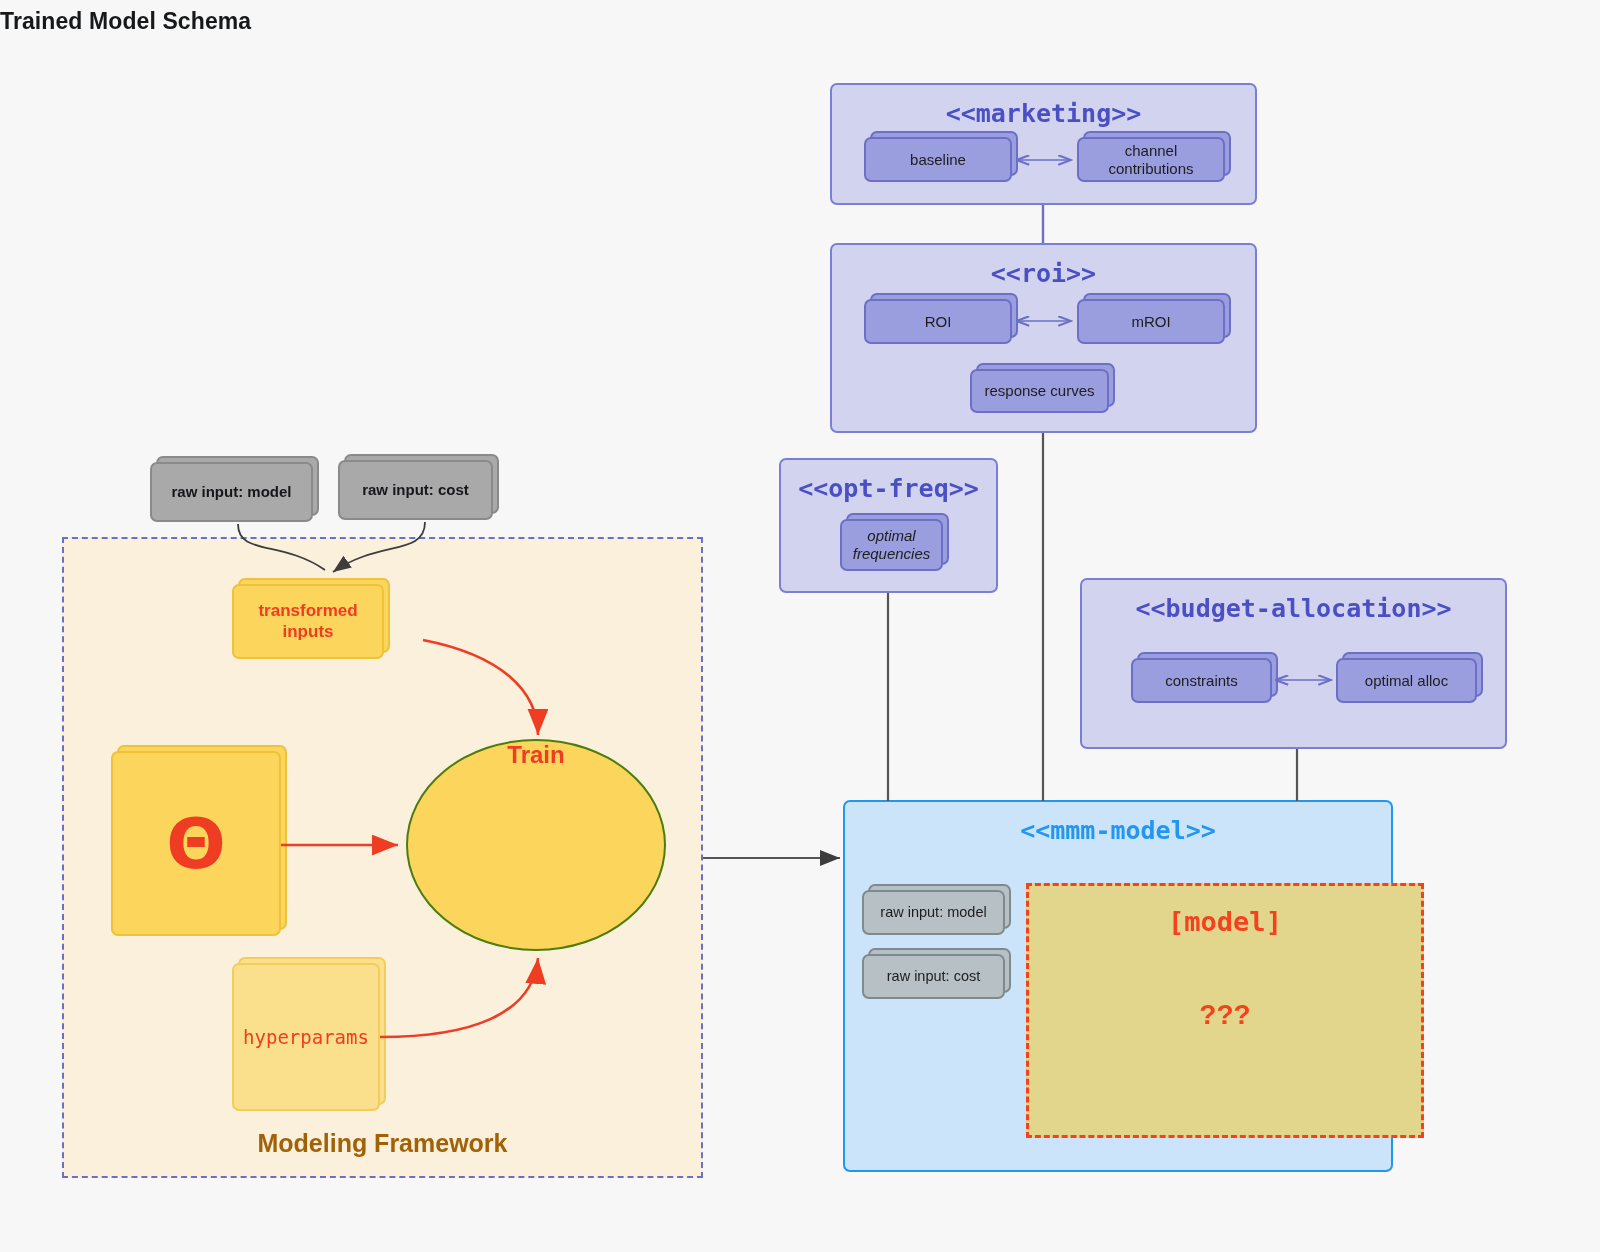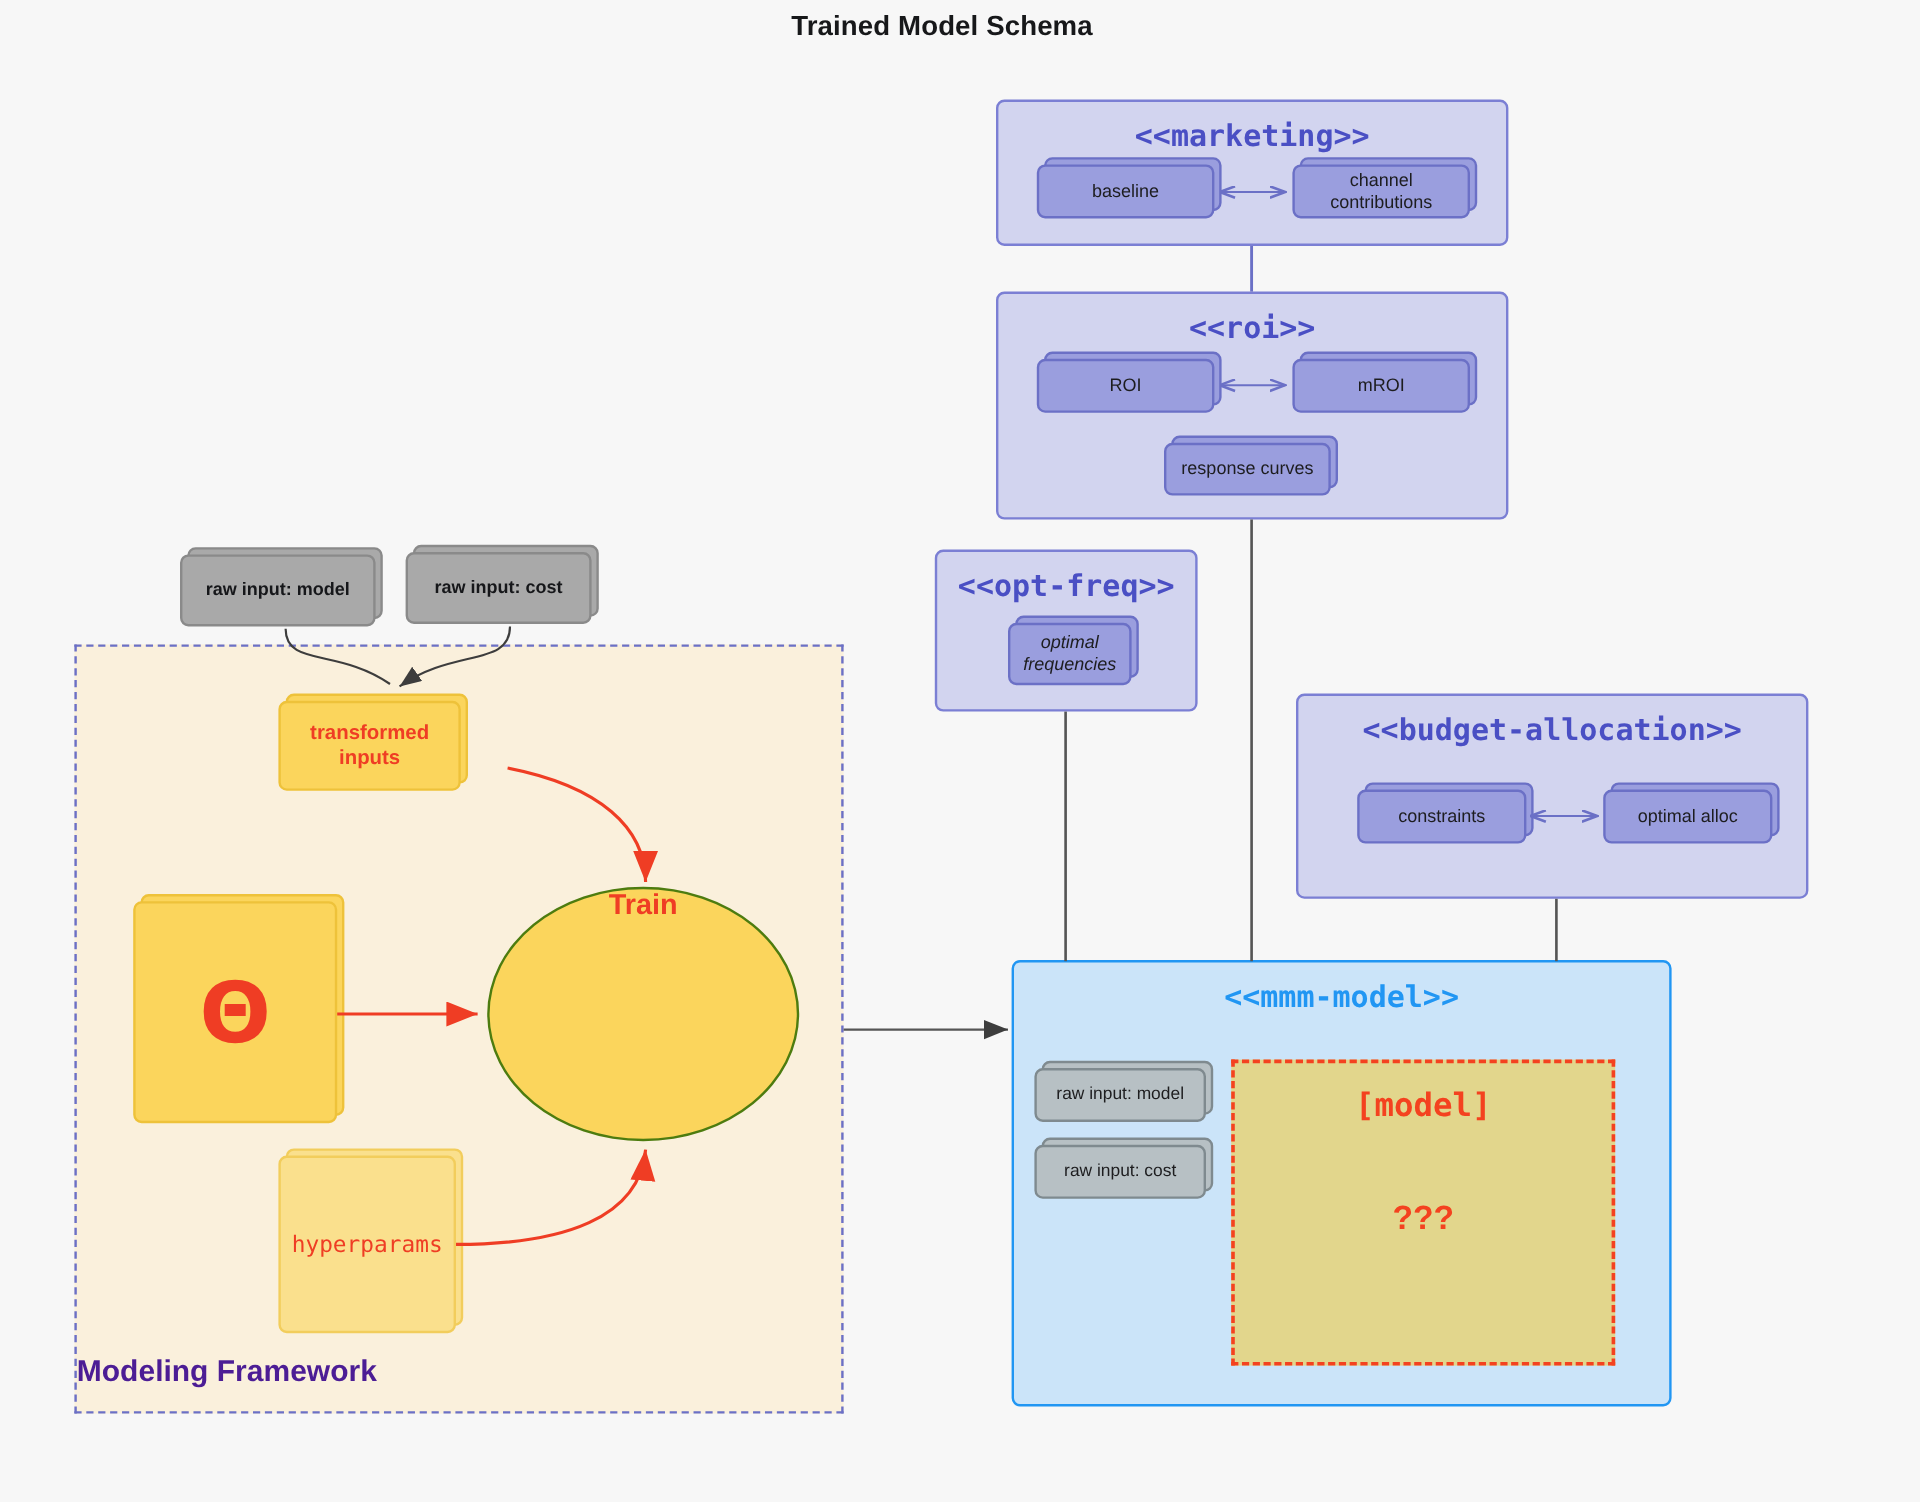--- a/index.html
+++ b/index.html
@@ -28,21 +28,21 @@
     pointer-events: none;
     z-index: 5;
   }
 
   
   .diagram-title {
     position: absolute;
     left: 0;
     top: 8px;
     width: 1570px;
-    text-align: center;
+    text-align: left;
     font-size: 23px;
     font-weight: bold;
     color: #17181a;
     letter-spacing: 0.1px;
   }
 
   
   .package {
     position: absolute;
     box-sizing: border-box;
@@ -171,21 +171,22 @@
     position: absolute;
     box-sizing: border-box;
     border: 2px dashed #6b70c6;
     background: #faf0dc;
     z-index: 1;
   }
   .framework-label {
     position: absolute;
     left: 0;
     width: 100%;
-    color: #4c1d95;
+    text-align: center;
+    color: #a16207;
     font-size: 25px;
     font-weight: bold;
   }
 
   
   .ellipse {
     position: absolute;
     box-sizing: border-box;
     border-radius: 50%;
     background: #fbd55c;
@@ -340,21 +341,21 @@
   <div class="node grey-light" style="left:862px; top:890px; width:143px; height:45px;">
     <div class="sheet back"></div>
     <div class="sheet front"></div>
     <div class="label">raw input: model</div>
   </div>
   <div class="node grey-light" style="left:862px; top:954px; width:143px; height:45px;">
     <div class="sheet back"></div>
     <div class="sheet front"></div>
     <div class="label">raw input: cost</div>
   </div>
-  <div class="model-box" style="left:1026px; top:883px; width:320px; height:255px;">
+  <div class="model-box" style="left:1026px; top:883px; width:398px; height:255px;">
     <div class="model-title">[model]</div>
     <div class="model-unknown">???</div>
   </div>
 
   <div class="node grey" style="left:150px; top:462px; width:163px; height:60px;">
     <div class="sheet back"></div>
     <div class="sheet front"></div>
     <div class="label">raw input: model</div>
   </div>
   <div class="node grey" style="left:338px; top:460px; width:155px; height:60px;">

